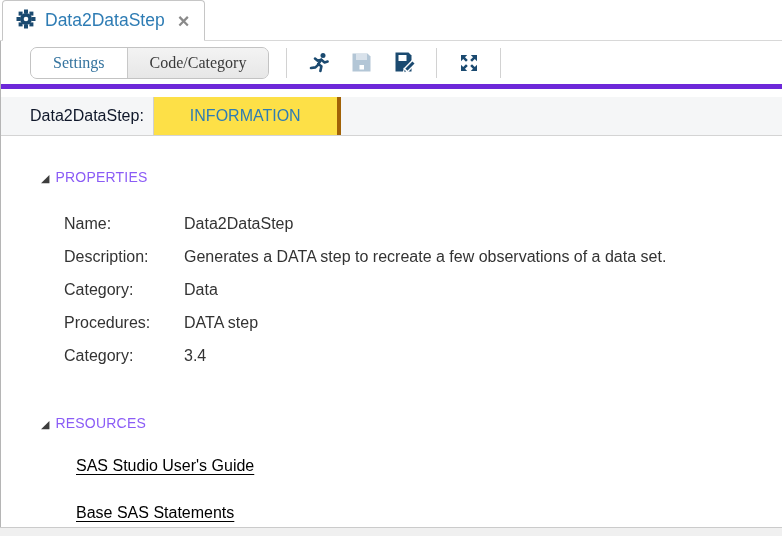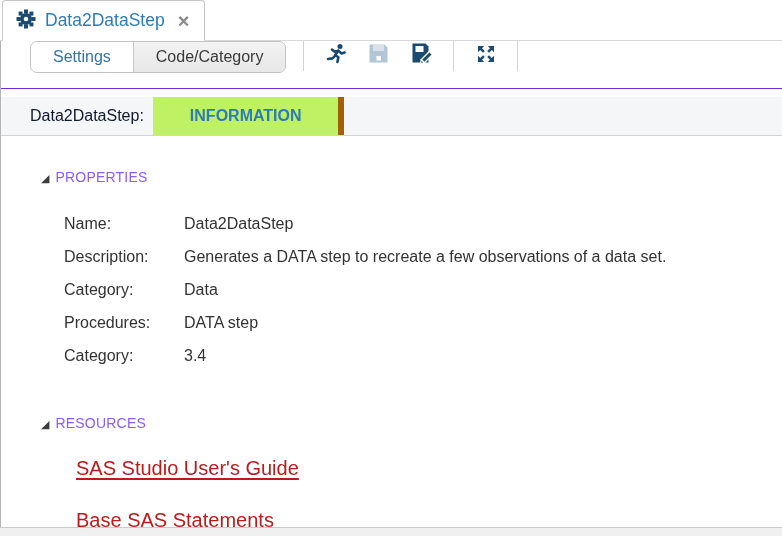--- a/index.html
+++ b/index.html
@@ -11,52 +11,52 @@
   
   .tabbar { height:41px; display:flex; align-items:flex-end; border-bottom:1px solid #d8d8d8; background:#fff; }
   .doc-tab { height:41px; margin-left:2px; margin-bottom:-1px; background:#fff;
              border:1px solid #c6c6c6; border-bottom:1px solid #fff; border-radius:4px 4px 0 0;
              display:inline-flex; align-items:center; padding:0 15px 0 13px; gap:9px; }
   .doc-tab-title { font-size:17.5px; color:#2e7cb4; }
   .tab-close { font-size:20px; font-weight:700; color:#8a8a8a; line-height:1; margin-left:4px; cursor:pointer; }
 
   
   .panel-left-border { border-left:1px solid #b5b5b5; flex:1; display:flex; flex-direction:column; min-height:0; }
-  .toolbar { height:48px; display:flex; align-items:flex-start; padding-left:29px; background:#fff;
-             border-bottom:1px solid #6d28d9; flex:none; }
+  .toolbar { height:48px; display:flex; align-items:center; padding-left:29px; background:#fff;
+             border-bottom:5px solid #6d28d9; flex:none;font-family:Liberation Serif, serif; }
   .seg-group { display:inline-flex; height:32px; border:1px solid #c3c3c3; border-radius:7px; overflow:hidden;
                background:#ececec; }
   .seg { display:flex; align-items:center; padding:0 22px; font-size:16px; color:#3a3a3a;
          background:linear-gradient(#f3f3f3,#e7e7e7); border-left:1px solid #c8c8c8; cursor:pointer; }
   .seg:first-child { border-left:none; }
   .seg.active { background:#fff; color:#35749f; }
   .vsep { width:1px; height:30px; background:#d2d2d2; margin:0 10px; flex:none; }
   .tb-icon { width:25px; height:25px; margin:0 9px; display:flex; align-items:center; justify-content:center; cursor:pointer; }
   .tb-icon svg { display:block; }
 
   
   .strip-gap { height:8px; background:#fff; flex:none; }
   .substrip { height:39px; background:#f5f6f7; border-bottom:1px solid #d4d4d4; display:flex; align-items:stretch; flex:none; }
   .substrip-label { display:flex; align-items:center; padding:0 9px 0 29px; font-size:16px; color:#0f172a; }
-  .subtab { display:flex; align-items:center; padding:0 36px; background:#bef264;
-            border-left:1px solid #d0d0d0; border-right:6px solid #a16207;
-            font-size:16px; color:#2e7cb4; cursor:pointer;font-weight:bold; }
+  .subtab { display:flex; align-items:center; padding:0 36px; background:#fde047;
+            border-left:1px solid #d0d0d0; border-right:4px solid #a16207;
+            font-size:16px; color:#2e7cb4; cursor:pointer; }
 
   
   .content { flex:1; background:#fff; padding:33px 20px 0 40px; overflow:hidden; }
   .section-header { display:flex; align-items:center; gap:6px; cursor:pointer; }
   .tri { font-size:11px; color:#3d3d3d; line-height:1; transform:translateY(1px); }
   .section-title { font-size:14px; color:#8b5cf6; letter-spacing:0.2px; }
 
   .prop-rows { margin:22px 0 8px 23px; }
   .prop-row { display:grid; grid-template-columns:120px auto; line-height:33px; font-size:16px; color:#333; }
 
   .resources { margin-top:43px; }
   .links { margin:26px 0 0 35px; }
-  .res-link { display:inline-block; font-size:20px; color:#b91c1c; text-decoration:underline;
+  .res-link { display:inline-block; font-size:16px; color:#000000; text-decoration:underline;
               text-underline-offset:3px; cursor:pointer; }
   .link-row + .link-row { margin-top:29px; }
 
   
   .footer { height:9px; background:#f0f0f0; border-top:1px solid #cbcbcb; flex:none; }
 </style>
 </head>
 <body>
 
 <div class="app">

